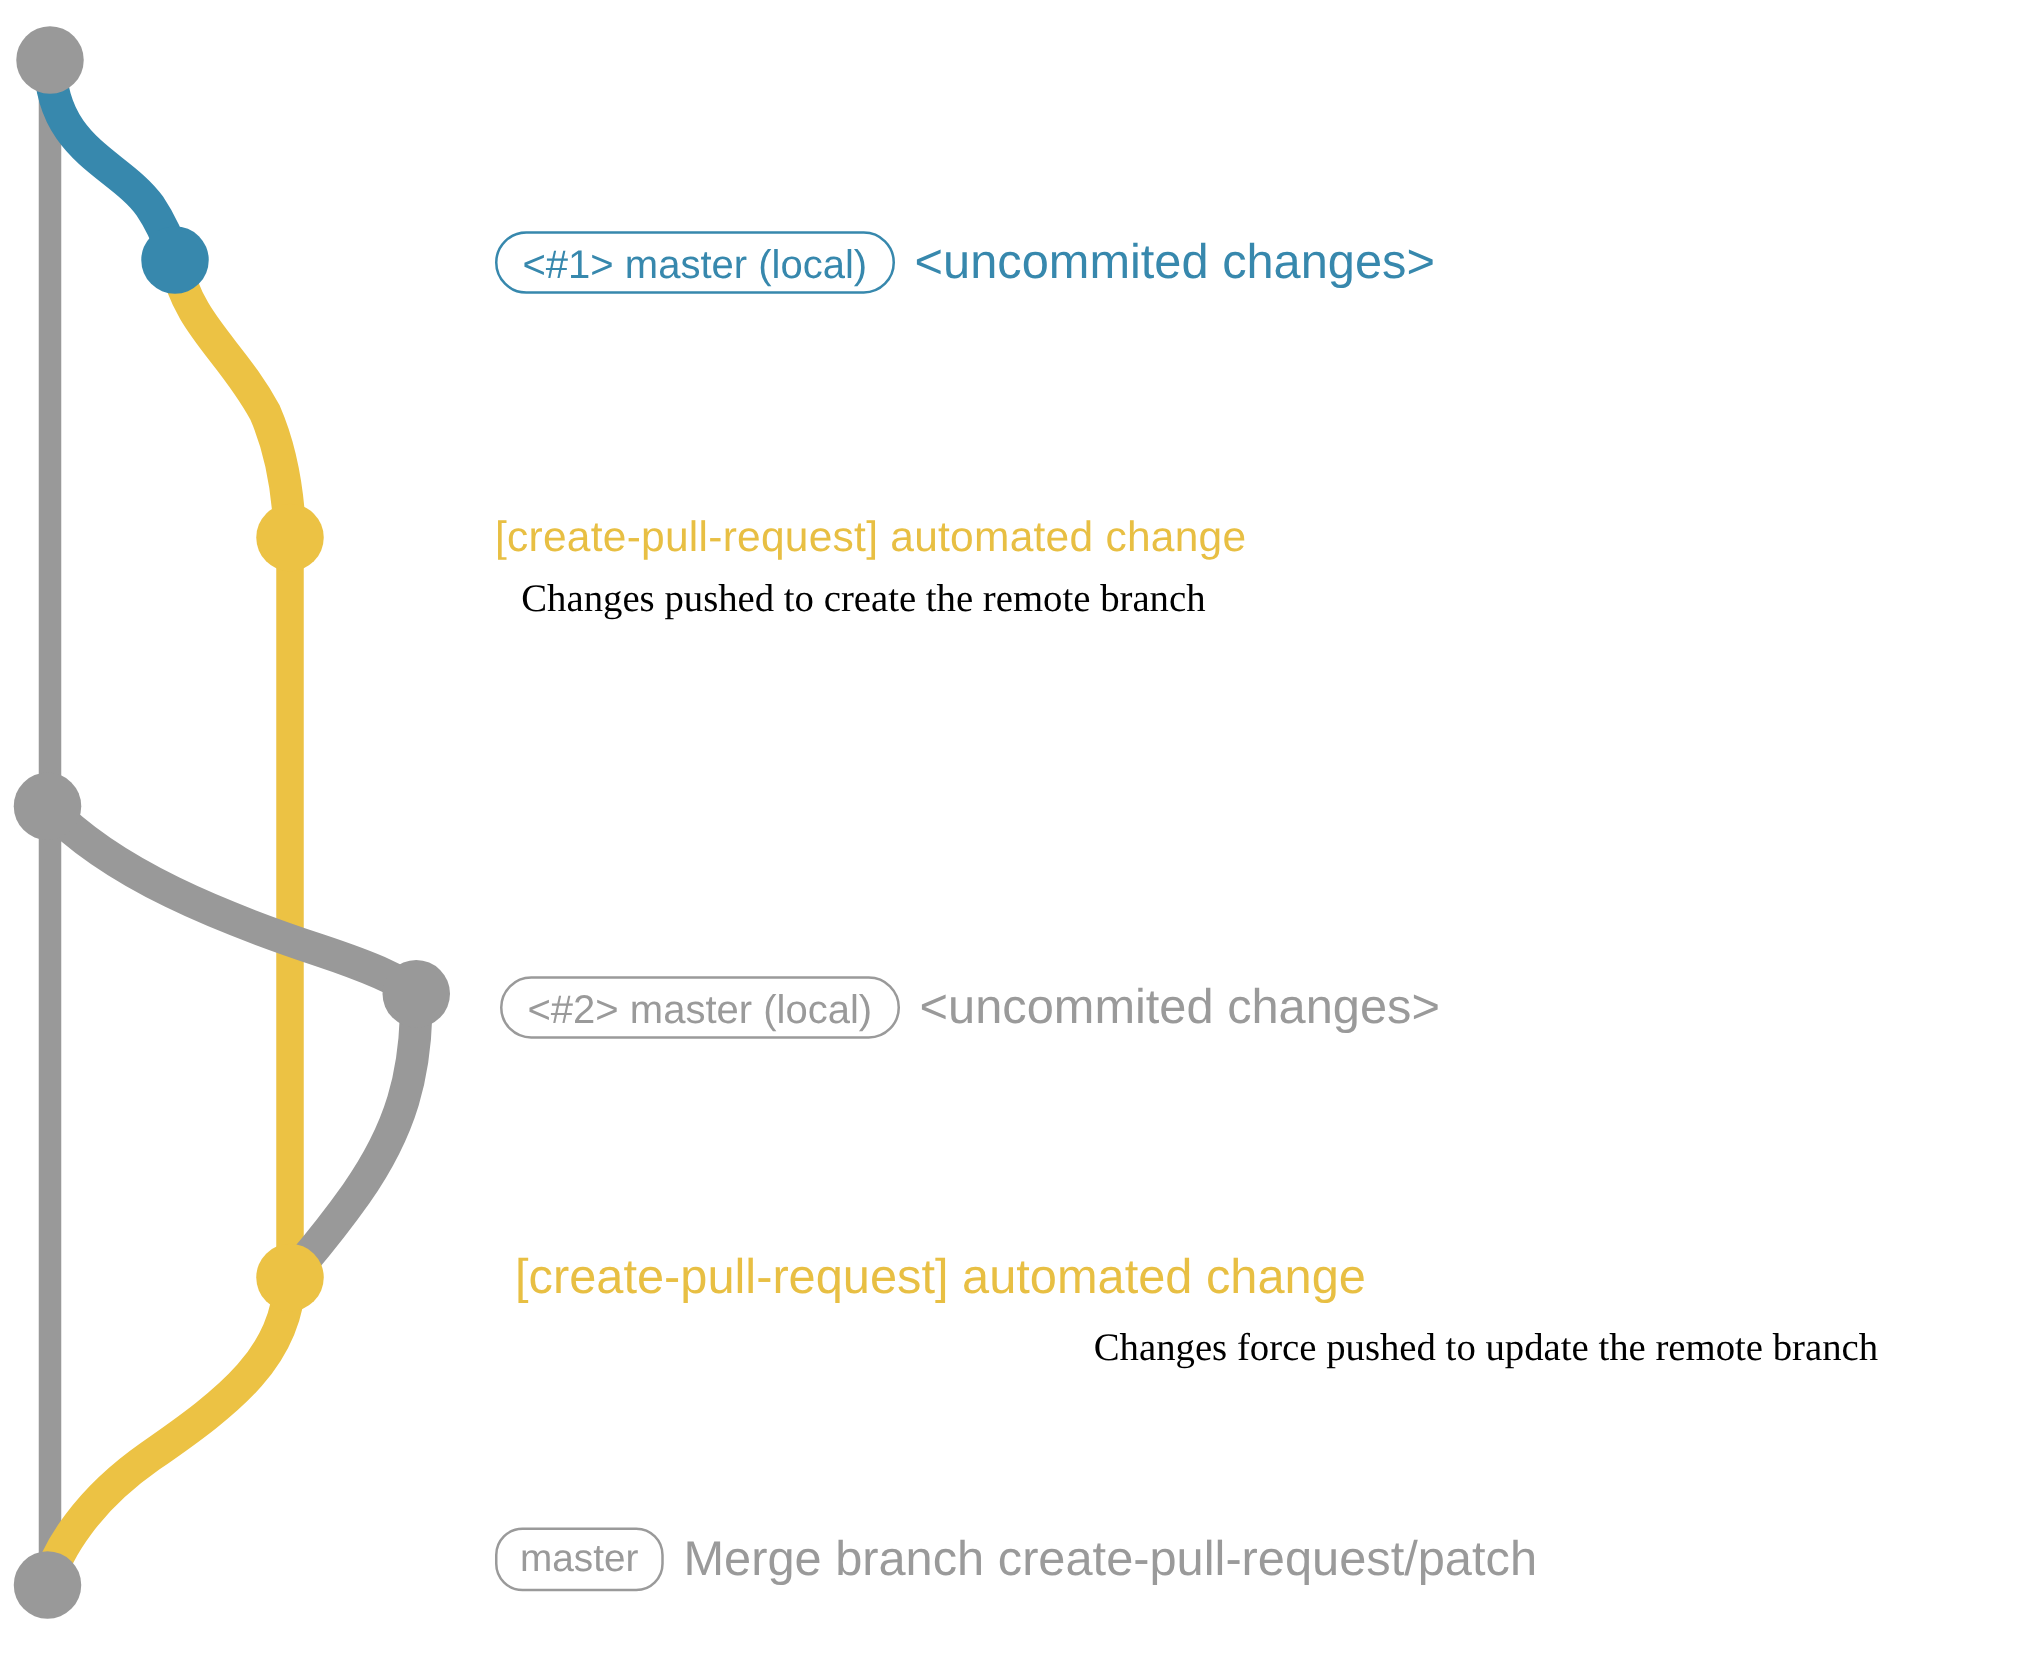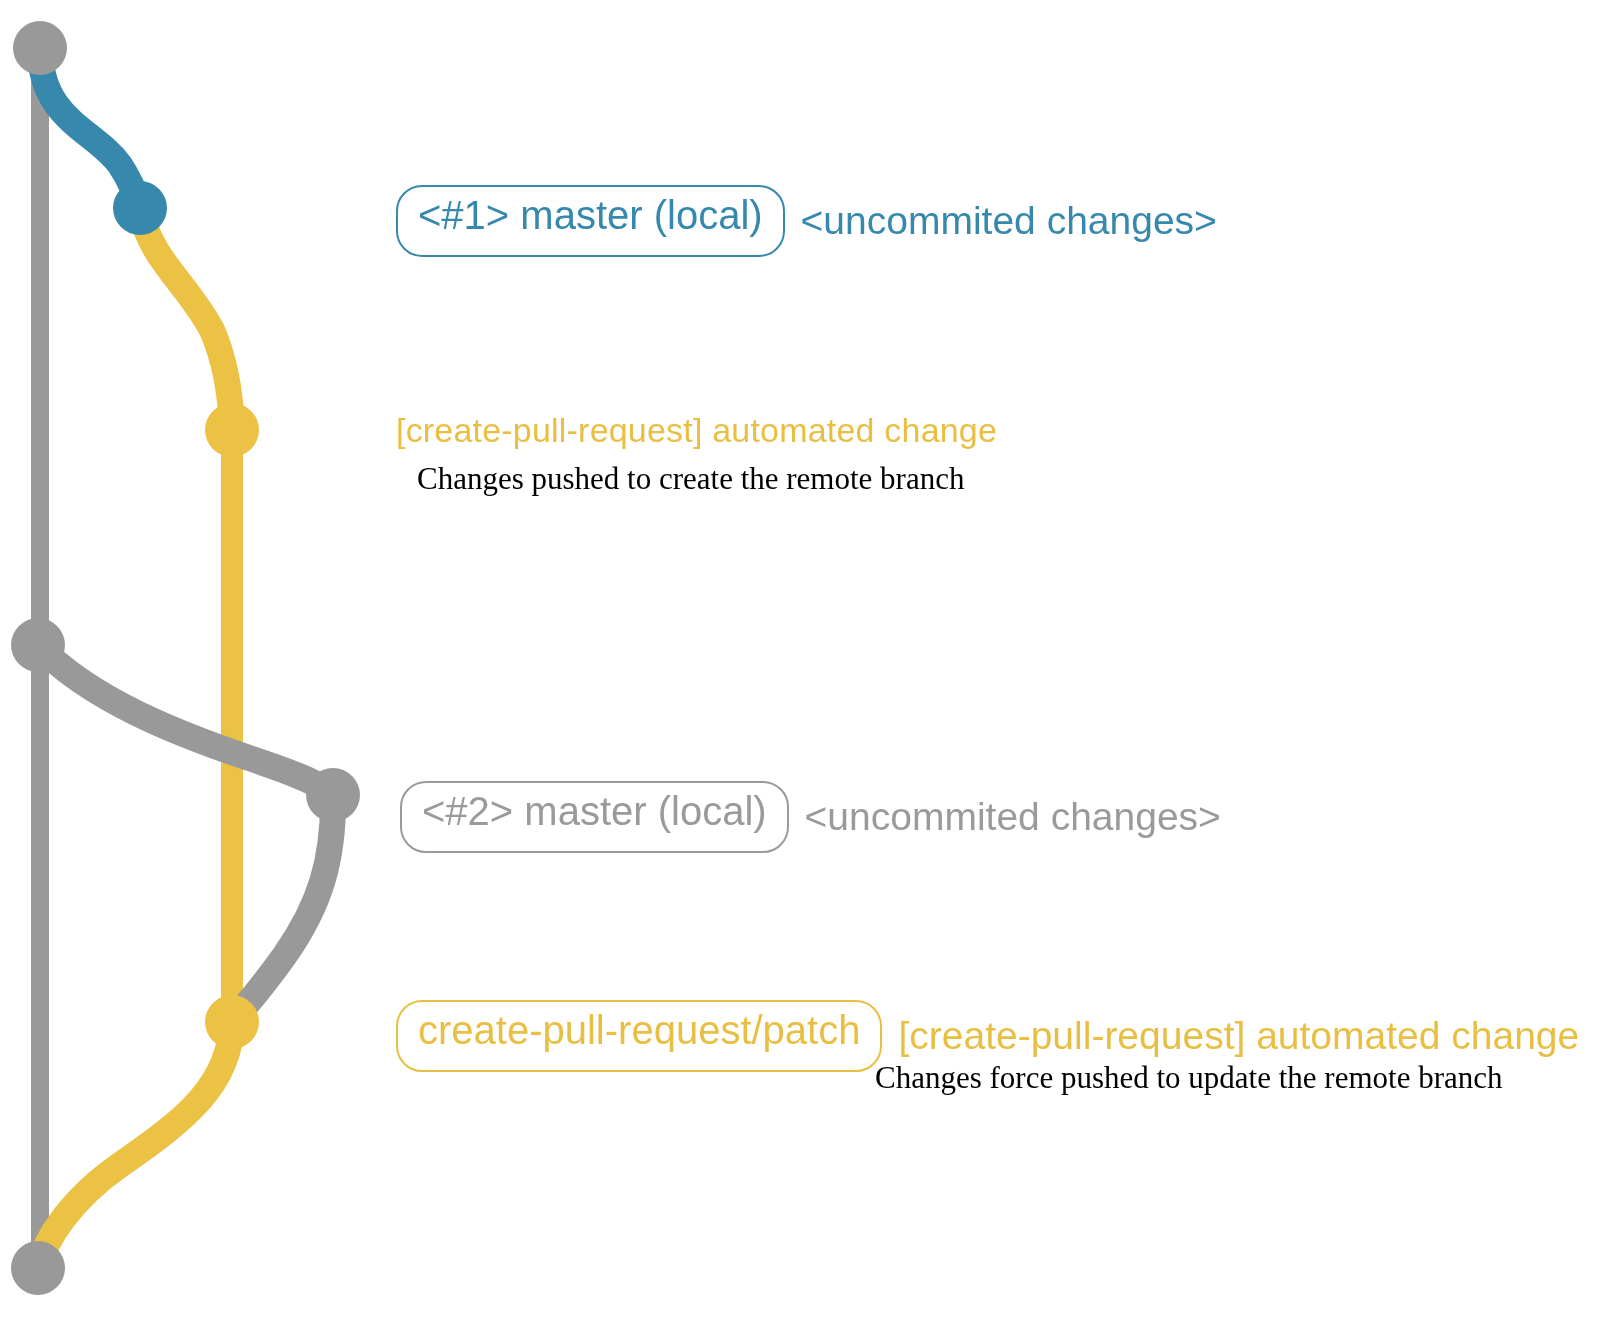--- a/index.html
+++ b/index.html
@@ -37,23 +37,23 @@
     font-family: "Liberation Sans", sans-serif;
     font-size: 34px;
     font-weight: 400;
     letter-spacing: 0.2px;
   }
   .badge {
     display: inline-block;
     border-style: solid;
     border-width: 2px;
     border-radius: 26px;
-    padding: 8px 20px 20px 20px;
+    padding: 8px 20px 6px 20px;
     font-family: "Liberation Sans", sans-serif;
-    font-size: 40px;
+    font-size: 32px;
     font-weight: 400;
     line-height: 1;
     background: #ffffff;
   }
   .badge-sm {
     padding: 7px 18px 9px 18px;
     font-size: 31px;
     border-radius: 22px;
   }
   .commit-msg {
@@ -118,19 +118,22 @@
   </div>
   <div class="desc" style="left:417px; top:461px;">Changes pushed to create the remote branch</div>
 
 
   <div class="row" style="left:400px; top:781px;">
     <span class="badge b-gray c-gray">&lt;#2&gt; master (local)</span>
     <span class="commit-msg c-gray">&lt;uncommited changes&gt;</span>
   </div>
 
   <div class="row" style="left:396px; top:1000px;">
-    <span class="badge b-gold c-gold">create-pull-request/patch</span>
     <span class="commit-msg c-gold">[create-pull-request] automated change</span>
   </div>
   <div class="desc" style="left:875px; top:1060px;">Changes force pushed to update the remote branch</div>
 
+  <div class="row" style="left:396px; top:1222px;">
+    <span class="badge badge-sm b-gray c-gray">master</span>
+    <span class="commit-msg c-gray">Merge branch create-pull-request/patch</span>
+  </div>
 
 </div>
 
 </body></html>

